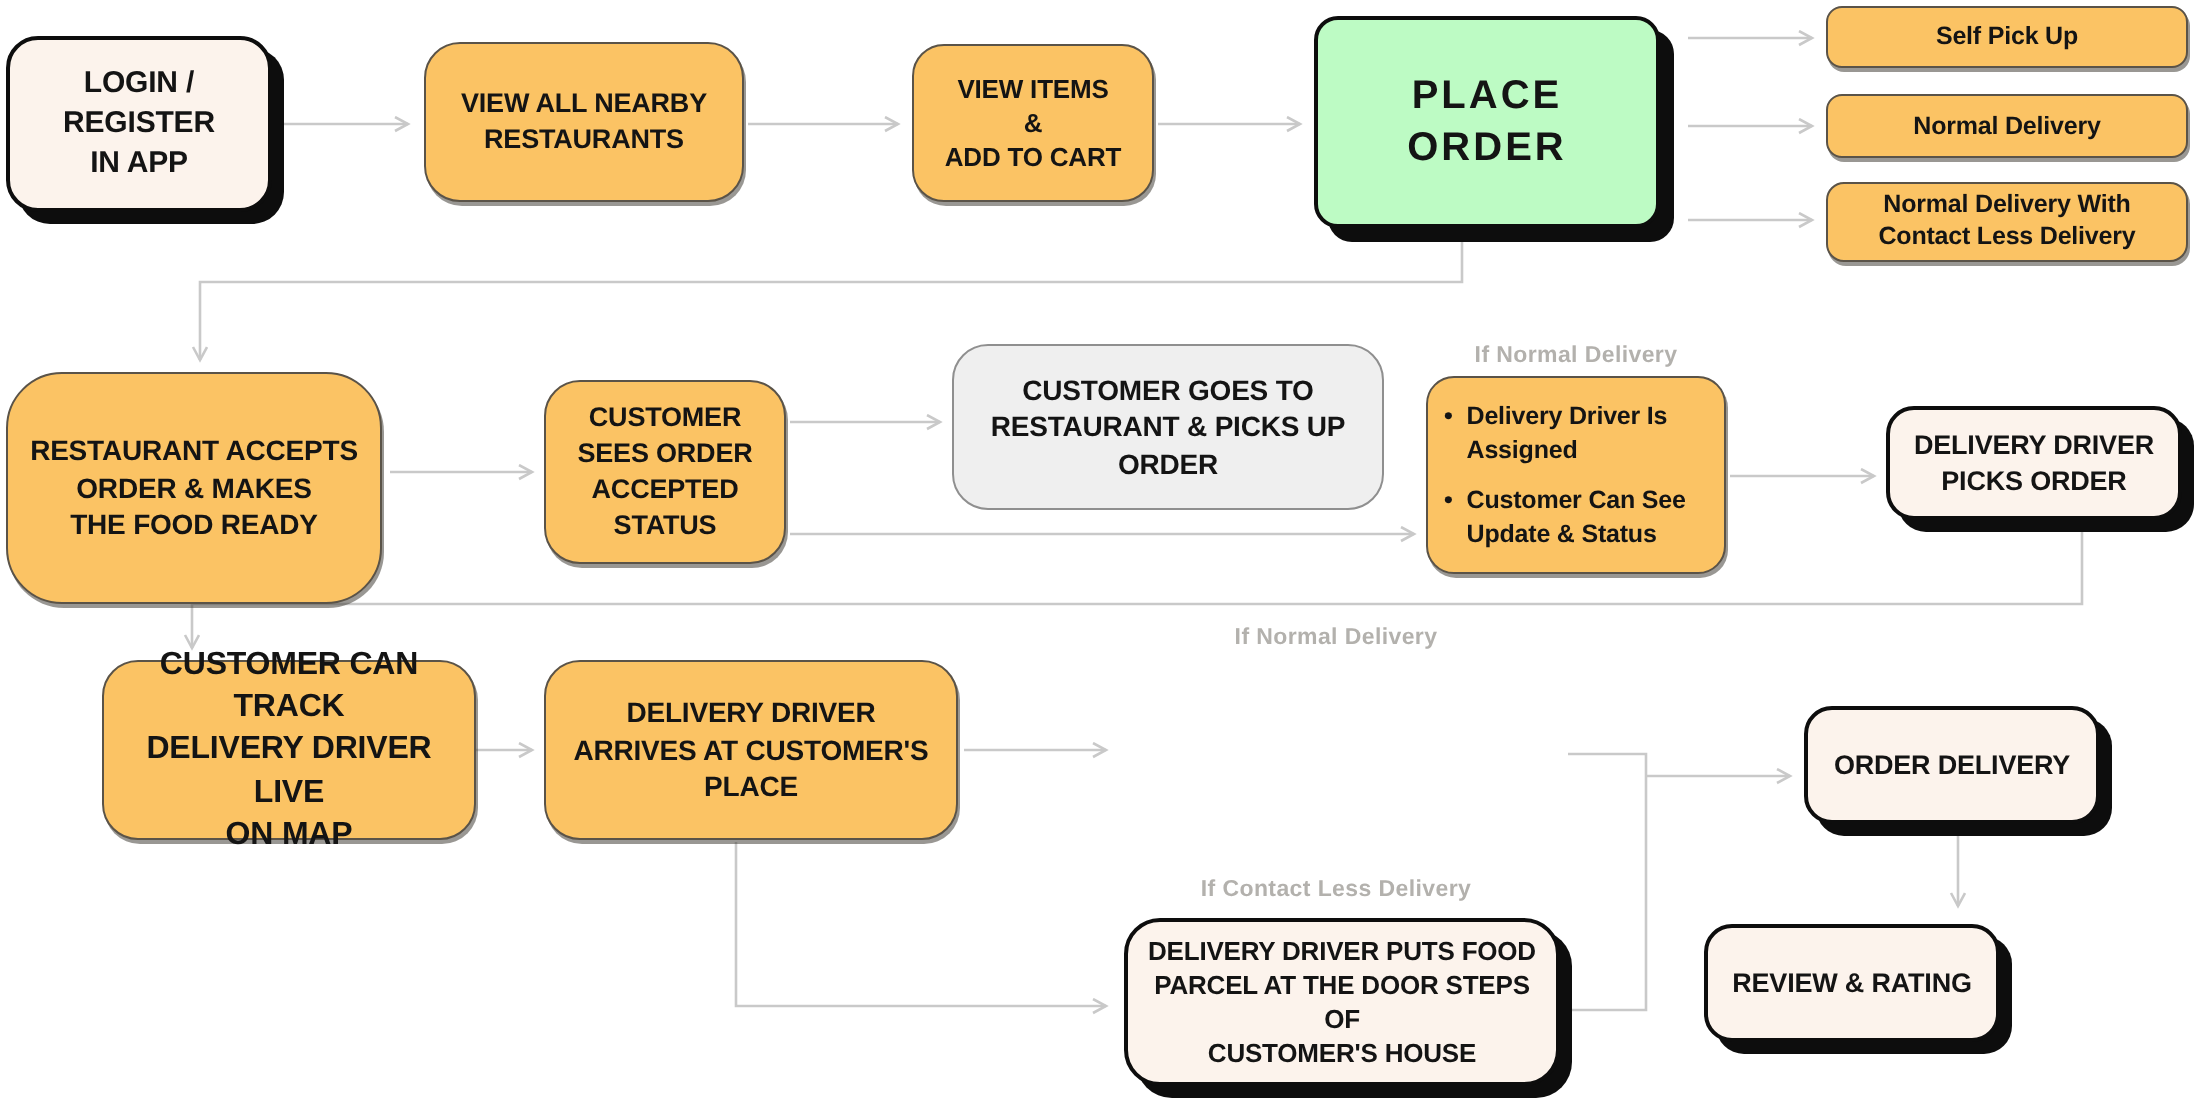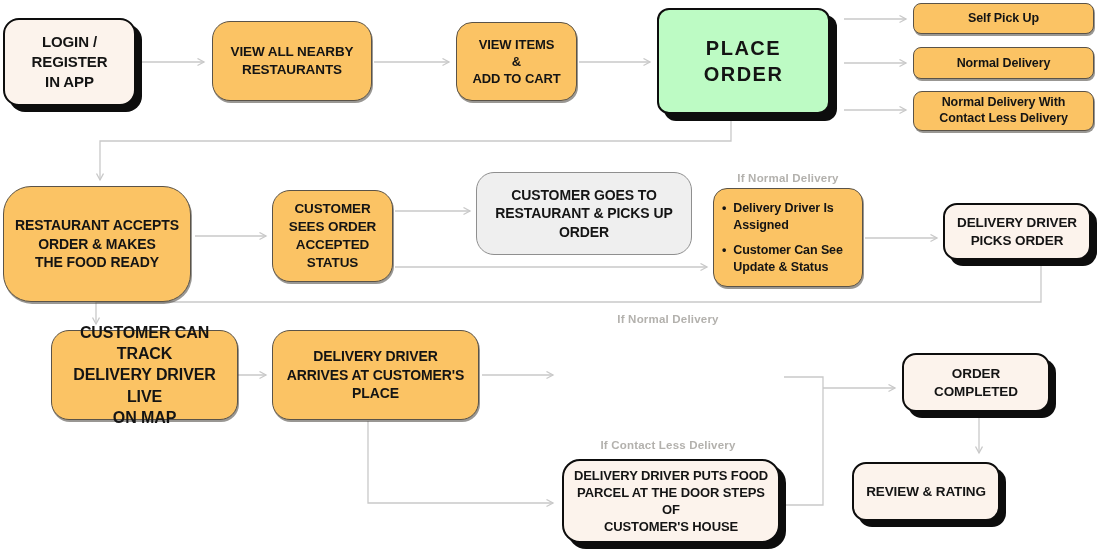--- a/index.html
+++ b/index.html
@@ -151,19 +151,19 @@
 PLACE</span>
   </div>
   <div class="cond" style="left:668px;top:313px;">If Normal Delivery</div>
   <div class="cond" style="left:668px;top:439px;">If Contact Less Delivery</div>
   <div class="node cream" style="left:562px;top:459px;width:218px;height:84px;border-radius:18px;font-size:13px;">
     <span>DELIVERY DRIVER PUTS FOOD
 PARCEL AT THE DOOR STEPS OF
 CUSTOMER'S HOUSE</span>
   </div>
   <div class="node cream" style="left:902px;top:353px;width:148px;height:59px;border-radius:14px;font-size:13.5px;">
-    <span>ORDER COMPLETED</span>
+    <span>ORDER DELIVERY</span>
   </div>
   <div class="node cream" style="left:852px;top:462px;width:148px;height:59px;border-radius:14px;font-size:13.5px;">
     <span>REVIEW &amp; RATING</span>
   </div>
 
 </div>
 
 </body></html>

